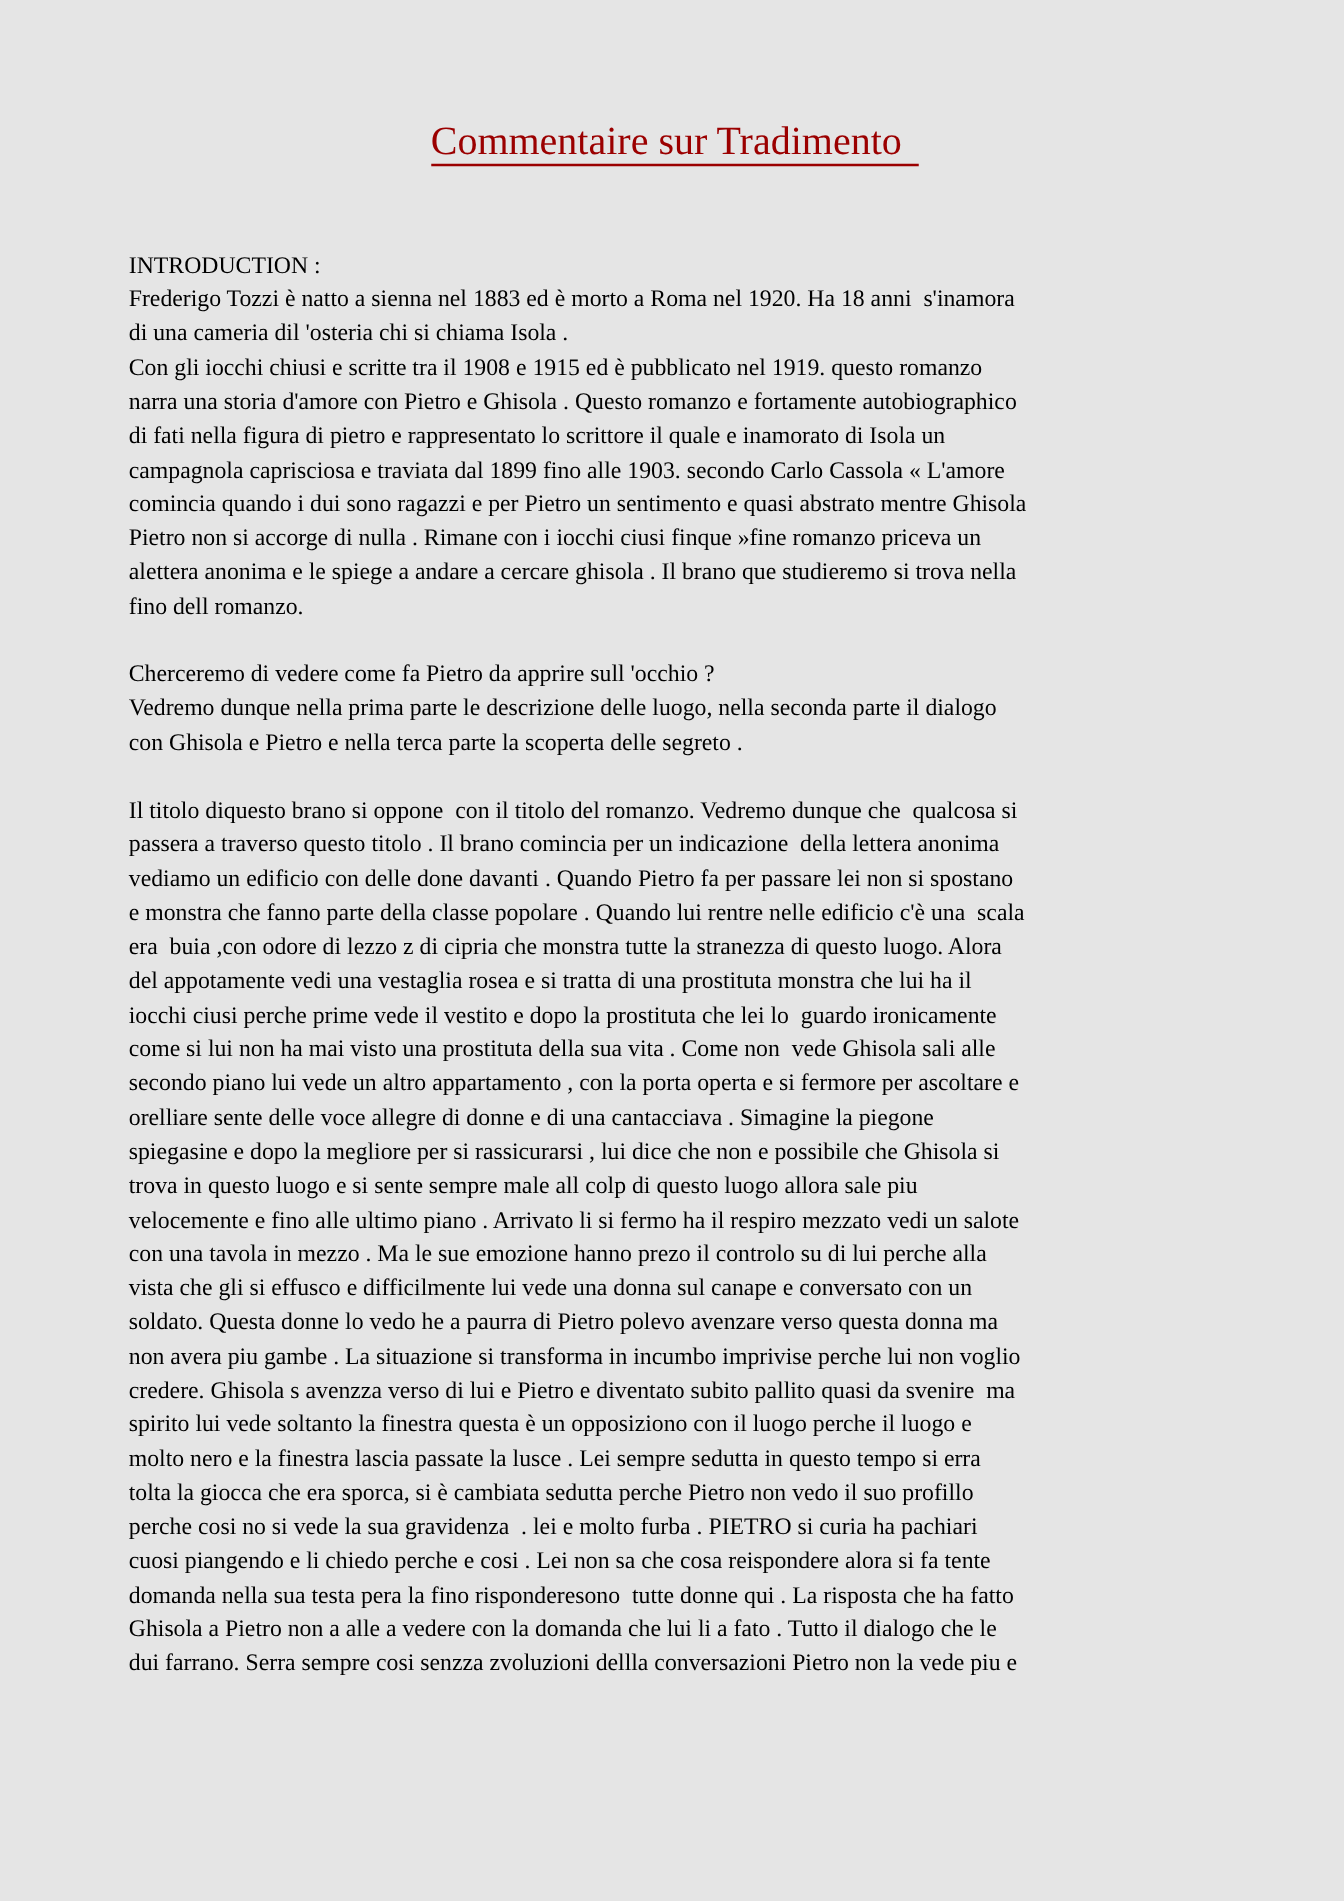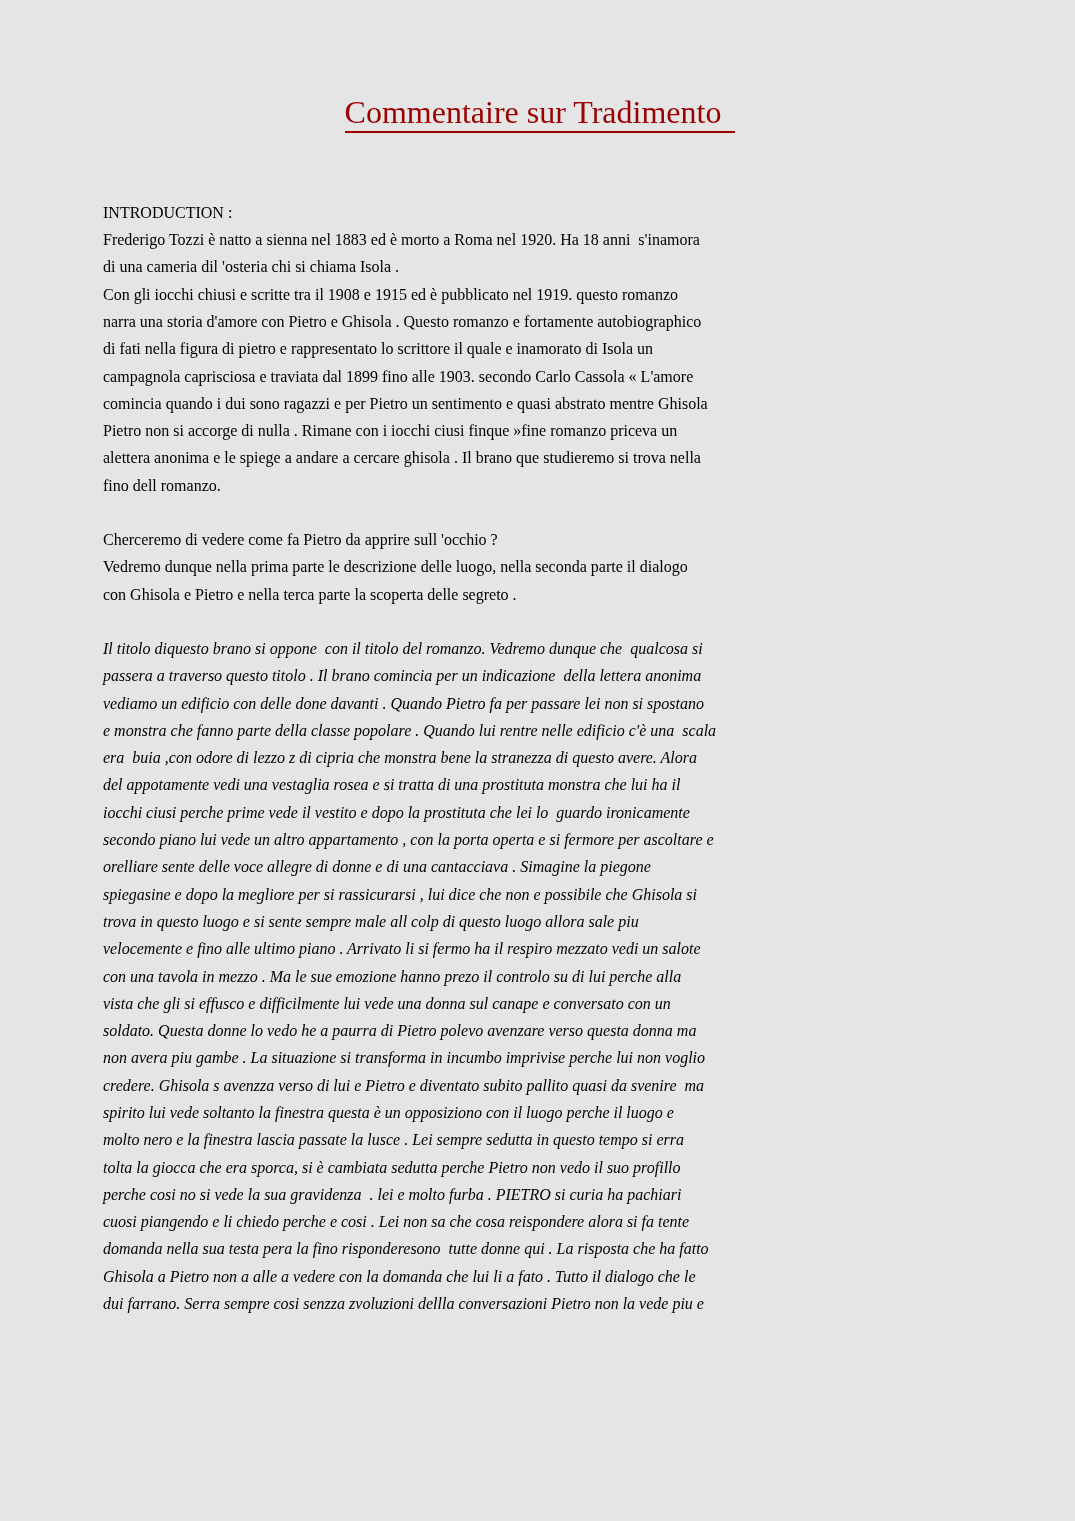--- a/index.html
+++ b/index.html
@@ -22,24 +22,24 @@
     line-height: 1.15;
   }
   .doc-title .title-text {
     display: inline-block;
     border-bottom: 2px solid;
     padding-right: 14px; 
   }
   .doc-body { }
   .para {
     margin: 0 0 27px 0;
-    font-size: 16px;
+    font-size: 19px;
     line-height: 27.3px;
   }
-  .para:last-child { margin-bottom: 0; font-style: italic; }
+  .para:last-child { margin-bottom: 0; }
   .line {
     display: block;
     white-space: pre; 
   }
 </style>
 </head>
 <body>
 
 <div class="page">
   <h1 class="doc-title" style="color: rgb(155, 0, 0);">
@@ -62,23 +62,24 @@
       <p class="para">
         <span class="line">Cherceremo di vedere come fa Pietro da apprire sull 'occhio ?</span>
         <span class="line">Vedremo dunque nella prima parte le descrizione delle luogo, nella seconda parte il dialogo</span>
         <span class="line">con Ghisola e Pietro e nella terca parte la scoperta delle segreto .</span>
       </p>
       <p class="para">
         <span class="line">Il titolo diquesto brano si oppone  con il titolo del romanzo. Vedremo dunque che  qualcosa si</span>
         <span class="line">passera a traverso questo titolo . Il brano comincia per un indicazione  della lettera anonima</span>
         <span class="line">vediamo un edificio con delle done davanti . Quando Pietro fa per passare lei non si spostano</span>
         <span class="line">e monstra che fanno parte della classe popolare . Quando lui rentre nelle edificio c'è una  scala</span>
-        <span class="line">era  buia ,con odore di lezzo z di cipria che monstra bene la stranezza di questo avere. Alora</span>
+        <span class="line">era  buia ,con odore di lezzo z di cipria che monstra tutte la stranezza di questo luogo. Alora</span>
         <span class="line">del appotamente vedi una vestaglia rosea e si tratta di una prostituta monstra che lui ha il</span>
         <span class="line">iocchi ciusi perche prime vede il vestito e dopo la prostituta che lei lo  guardo ironicamente</span>
+        <span class="line">come si lui non ha mai visto una prostituta della sua vita . Come non  vede Ghisola sali alle</span>
         <span class="line">secondo piano lui vede un altro appartamento , con la porta operta e si fermore per ascoltare e</span>
         <span class="line">orelliare sente delle voce allegre di donne e di una cantacciava . Simagine la piegone</span>
         <span class="line">spiegasine e dopo la megliore per si rassicurarsi , lui dice che non e possibile che Ghisola si</span>
         <span class="line">trova in questo luogo e si sente sempre male all colp di questo luogo allora sale piu</span>
         <span class="line">velocemente e fino alle ultimo piano . Arrivato li si fermo ha il respiro mezzato vedi un salote</span>
         <span class="line">con una tavola in mezzo . Ma le sue emozione hanno prezo il controlo su di lui perche alla</span>
         <span class="line">vista che gli si effusco e difficilmente lui vede una donna sul canape e conversato con un</span>
         <span class="line">soldato. Questa donne lo vedo he a paurra di Pietro polevo avenzare verso questa donna ma</span>
         <span class="line">non avera piu gambe . La situazione si transforma in incumbo imprivise perche lui non voglio</span>
         <span class="line">credere. Ghisola s avenzza verso di lui e Pietro e diventato subito pallito quasi da svenire  ma</span>

